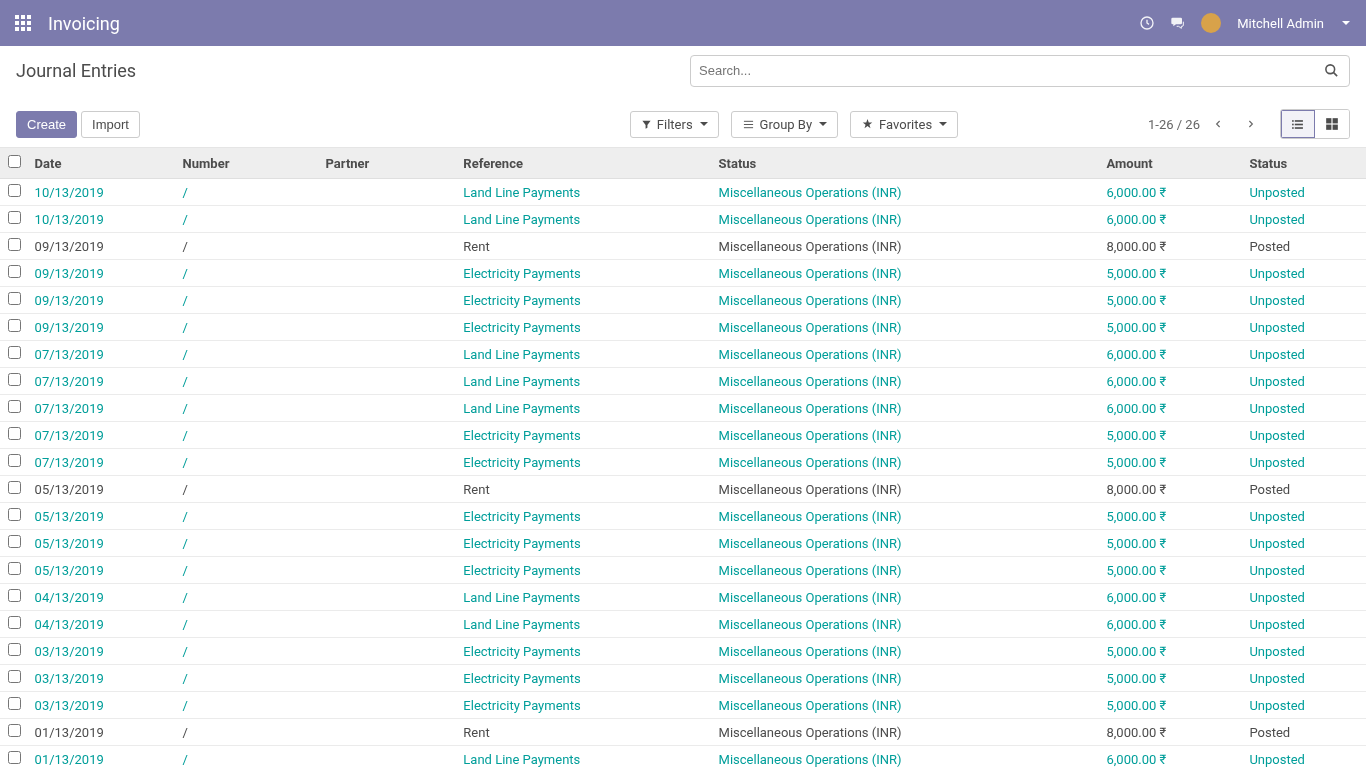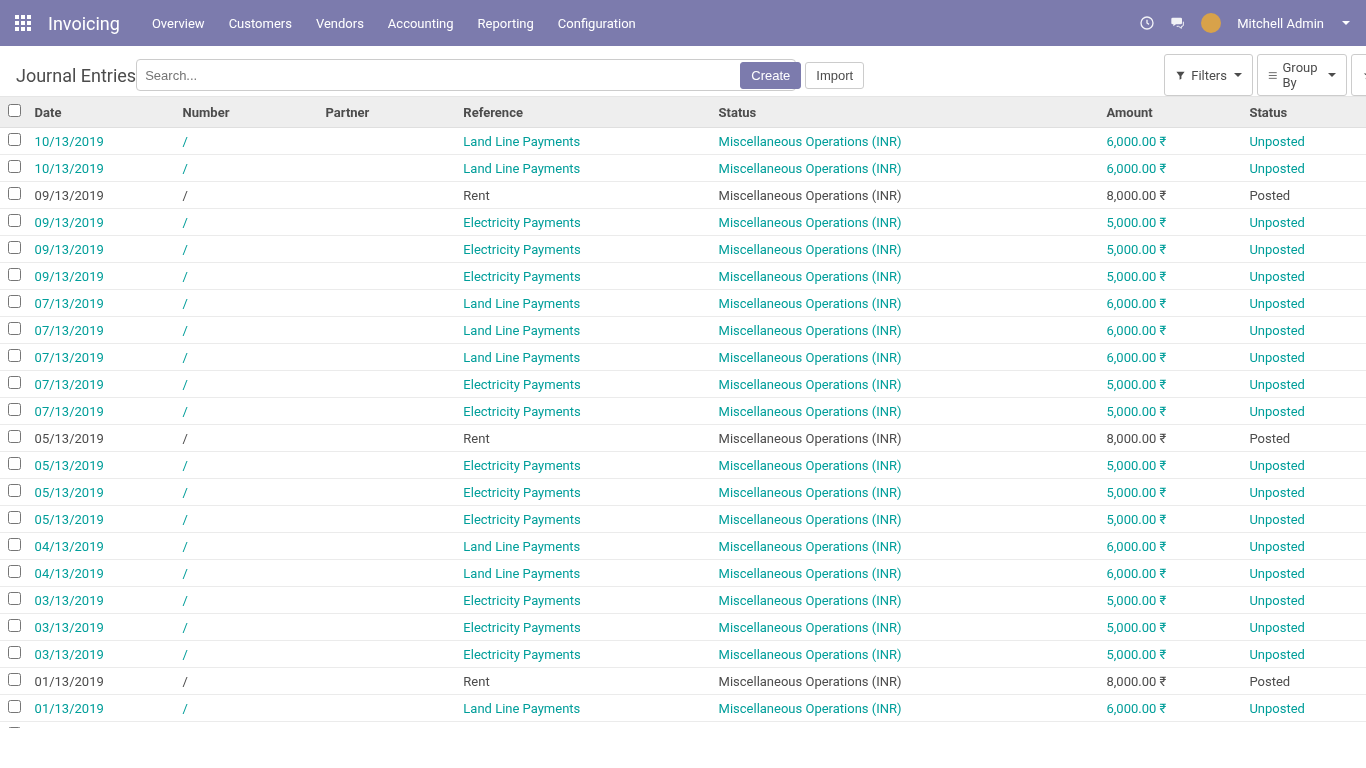--- a/index.html
+++ b/index.html
@@ -9,36 +9,36 @@
 .navbar .apps-icon { width: 30px; display:flex; align-items:center; justify-content:center; cursor:pointer; }
 .navbar .brand { font-size: 18px; font-weight: 400; padding: 0 20px 0 10px; cursor:pointer; }
 .navbar .menu { display: flex; gap: 0; }
 .navbar .menu a { color: #fff; text-decoration: none; padding: 14px 12px; font-size: 13px; cursor:pointer; }
 .navbar .spacer { flex: 1; }
 .navbar .right { display: flex; align-items: center; gap: 14px; padding-right: 8px; }
 .navbar .right .icon-btn { cursor:pointer; color:#fff; opacity:.9; }
 .navbar .user { display:flex; align-items:center; gap:16px; cursor:pointer; }
 .navbar .avatar { width:20px; height:20px; border-radius:50%; background:#d8a24a; display:inline-block; }
 
-.control-panel { padding: 8px 16px 0 16px; display:flex; flex-direction:row; gap:4px; }
+.control-panel { padding: 8px 16px 0 16px; display:flex; flex-direction:column; gap:4px; }
 .cp-row { display:flex; align-items:center; }
 .cp-title { font-size: 18px; color:#4c4c4c; flex:0 0 auto; margin-right:auto; padding:6px 0; }
 .cp-search-wrap { flex:0 0 auto; width:660px; display:flex; align-items:center; border:1px solid #ccc; border-radius:4px; height:32px; background:#fff; }
 .facet { display:flex; align-items:center; background:#f0f0f0; border-right:1px solid #ccc; height:100%; }
 .facet .facet-icon { background:#7c7bad; color:#fff; width:26px; height:100%; display:flex; align-items:center; justify-content:center; border-top-left-radius:3px; border-bottom-left-radius:3px; }
 .facet .facet-label { padding: 0 6px 0 8px; color:#4c4c4c; }
 .facet .facet-remove { padding:0 8px; cursor:pointer; color:#666; font-weight:bold; }
 .cp-search-wrap input { border:none; outline:none; flex:1; padding:0 8px; font-size:13px; background:transparent; }
 .cp-search-wrap .search-icon { padding:0 10px; color:#666; cursor:pointer; }
 
-.cp-row2 { display:flex; align-items:center; margin-top:0; }
+.cp-row2 { display:flex; align-items:center; margin-top:18px; padding-bottom:8px; }
 .btn { border:1px solid #ccc; background:#fff; padding:5px 10px; font-size:13px; border-radius:3px; cursor:pointer; color:#4c4c4c; }
 .btn-primary { background:#7c7bad; color:#fff; border-color:#7c7bad; }
 .cp-left-buttons { display:flex; gap:4px; }
-.cp-search-options { display:flex; gap:4px; margin-left:auto; margin-right: auto; padding-left: 300px; }
+.cp-search-options { display:flex; gap:12px; margin-left:auto; margin-right: auto; padding-left: 300px; }
 .search-opt { border:1px solid #ccc; border-radius:3px; padding:5px 10px; cursor:pointer; display:flex; align-items:center; gap:5px; background:#fff; }
 .cp-pager { display:flex; align-items:center; gap:6px; color:#666; }
 .pager-arrow { width:26px; height:28px; display:flex; align-items:center; justify-content:center; cursor:pointer; color:#666; }
 .view-switch { display:flex; border:1px solid #ccc; border-radius:3px; overflow:hidden; margin-left:16px; }
 .view-switch .vbtn { width:34px; height:28px; display:flex; align-items:center; justify-content:center; cursor:pointer; background:#fff; }
 .view-switch .vbtn.active { background:#7c7bad1a; border:1px solid #7c7bad; }
 
 .table-wrap { overflow-y:auto; height: calc(768px - 46px - 90px); border-top:1px solid #e5e5e5; }
 table { width:100%; border-collapse:collapse; }
 thead th { text-align:left; font-weight:700; padding:7px 6px; background:#eee; border-bottom:1px solid #dfdfdf; font-size:13px; color:#4c4c4c; position:sticky; top:0; }
@@ -70,28 +70,20 @@
         <rect x="12" y="0" width="4" height="4"></rect>
         <rect x="0" y="6" width="4" height="4"></rect>
         <rect x="6" y="6" width="4" height="4"></rect>
         <rect x="12" y="6" width="4" height="4"></rect>
         <rect x="0" y="12" width="4" height="4"></rect>
         <rect x="6" y="12" width="4" height="4"></rect>
         <rect x="12" y="12" width="4" height="4"></rect>
       </svg>
   </div>
   <div class="brand">Invoicing</div>
-  <div class="menu" id="main-menu">
-      <a>Overview</a>
-      <a>Customers</a>
-      <a>Vendors</a>
-      <a>Accounting</a>
-      <a>Reporting</a>
-      <a>Configuration</a>
-    </div>
   <div class="spacer"></div>
   <div class="right">
     <span class="icon-btn">
       <svg width="16" height="16" viewBox="0 0 24 24" fill="none" stroke="#fff" stroke-width="2">
           <circle cx="12" cy="12" r="9"></circle>
           <path d="M12 7v5l3 2"></path>
         </svg>
     </span>
     <span class="icon-btn">
       <svg width="18" height="16" viewBox="0 0 24 24" fill="#fff">

